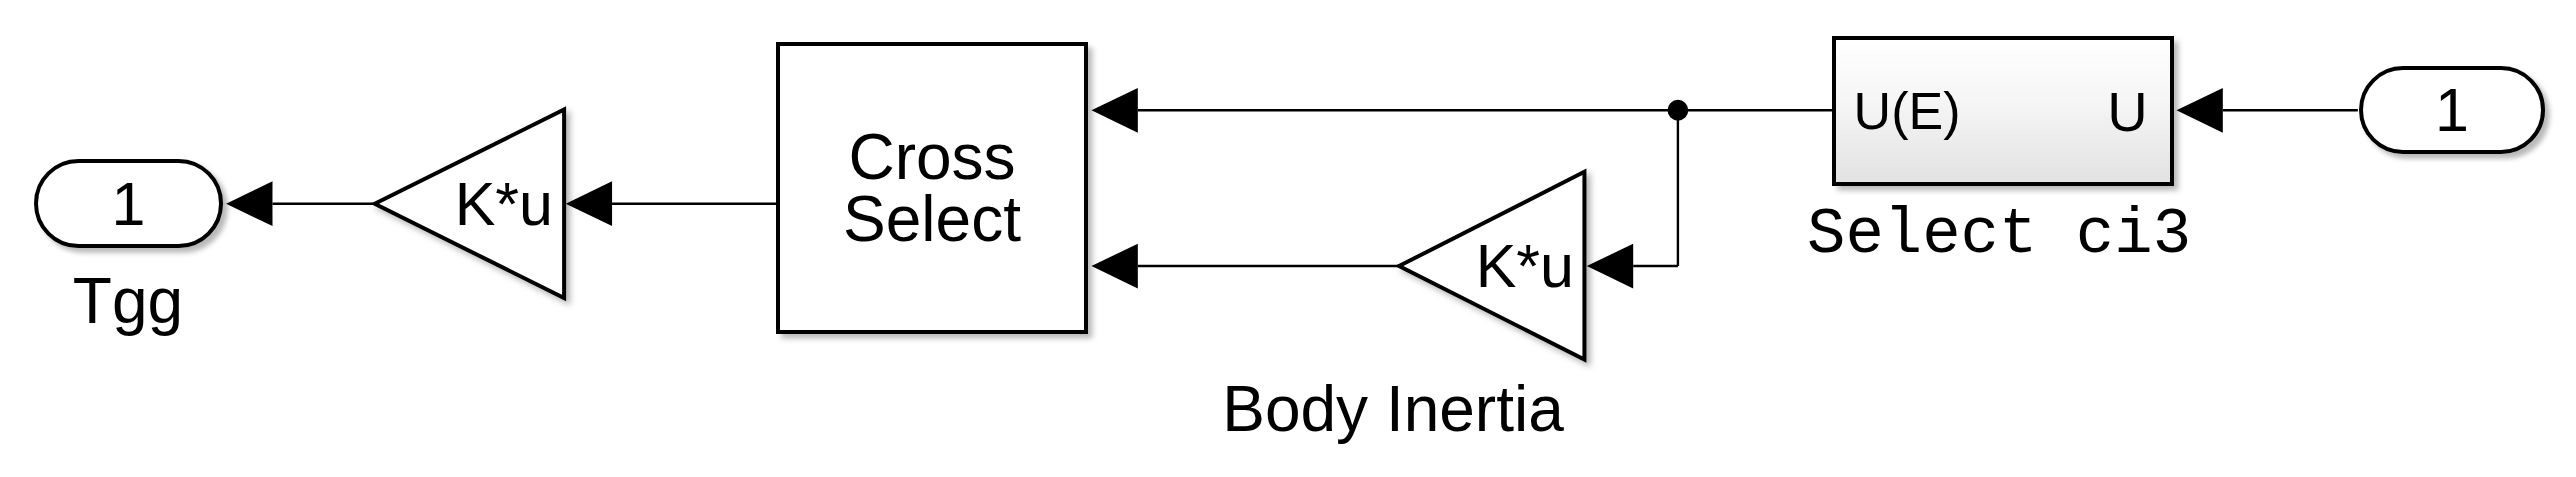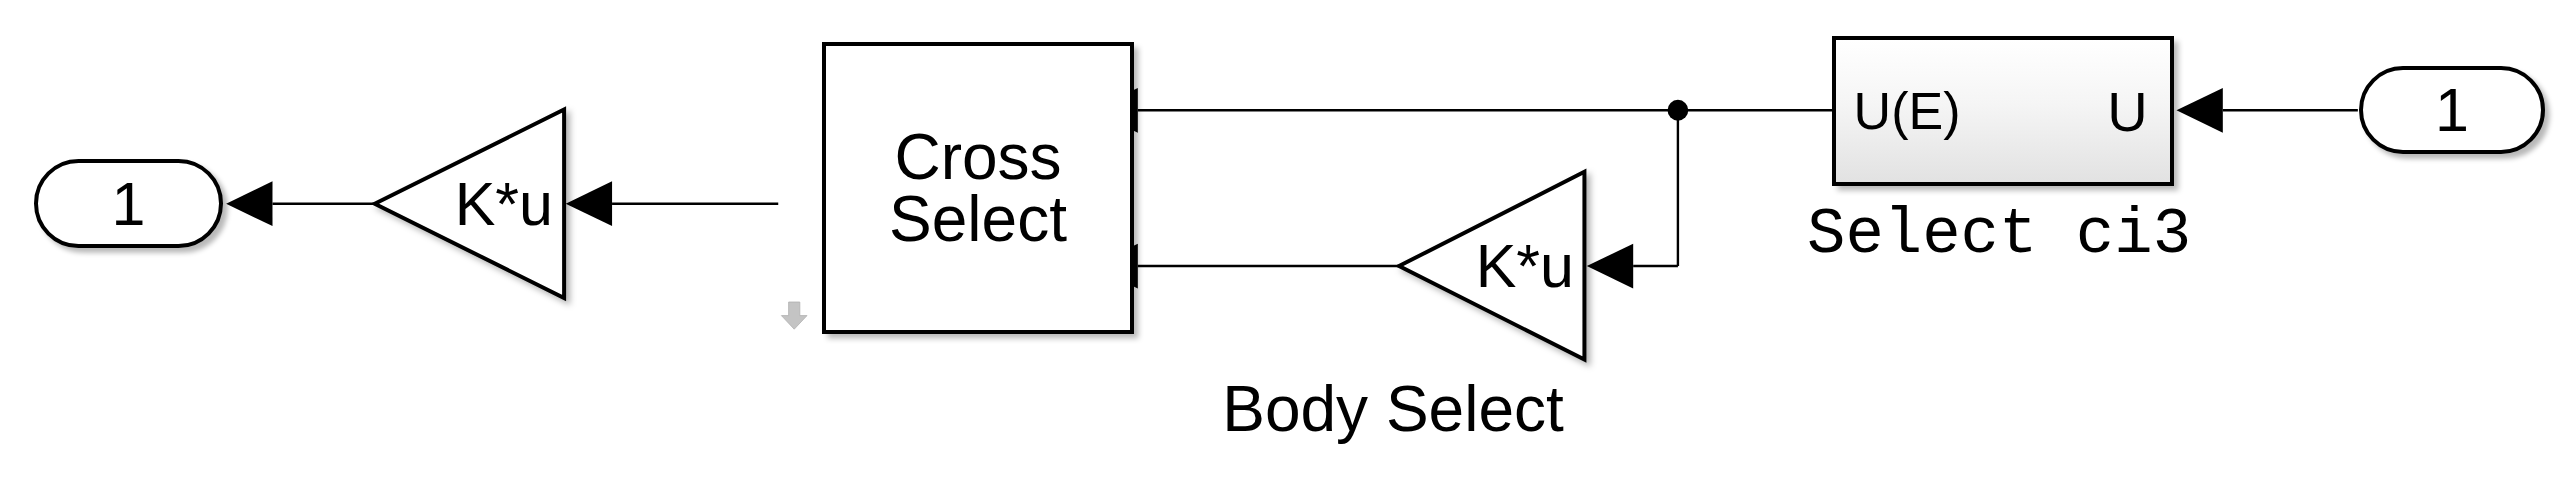--- a/index.html
+++ b/index.html
@@ -62,21 +62,21 @@
     box-shadow: 4.8px 4.8px 5.6px rgba(0,0,0,0.28);
   }
   .rect-block {
     position: absolute;
     box-sizing: border-box;
     border: 4px solid #000000;
     background: #ffffff;
     box-shadow: 4.8px 4.8px 5.6px rgba(0,0,0,0.28);
   }
   .cp-block {
-    left: 822px; top: 42px;
+    left: 776px; top: 42px;
     width: 312px; height: 292px;
     display: flex;
     flex-direction: column;
     align-items: center;
     justify-content: center;
     font-size: 64px;
     line-height: 62px;
     text-align: center;
   }
   .selector-block {
@@ -144,30 +144,31 @@
     <g class="shadowed-g">
       <polygon class="gain-triangle" points="1750,333 1982,215 1982,450"></polygon>
     </g>
 
     <polygon class="badge" points="986,378 1000,378 1000,395 1009,395 993,412 977,395 986,395"></polygon>
   </svg>
 
   <div class="port-oval" style="left:34px; top:159px; width:189px; height:89px;">
     <span>1</span>
   </div>
+  <div class="block-label" style="left:128px; top:265px;">Tgg</div>
 
   <div class="gain-text" style="left:553px; top:204px;">K*u</div>
 
   <div class="rect-block cp-block">
     <span>Cross</span>
     <span>Select</span>
   </div>
 
   <div class="gain-text" style="left:1574px; top:266px;">K*u</div>
-  <div class="block-label" style="left:1393px; top:373px;">Body Select</div>
+  <div class="block-label" style="left:1393px; top:373px;">Body Inertia</div>
 
   <div class="rect-block selector-block">
     <span class="selector-text-left">U(E)</span>
     <span class="selector-text-right">U</span>
   </div>
   <div class="block-label" style="left:1999px; top:199px;font-family:Liberation Mono, monospace;">Select ci3</div>
 
   <div class="port-oval" style="left:2359px; top:66px; width:186px; height:88px;">
     <span>1</span>
   </div>

